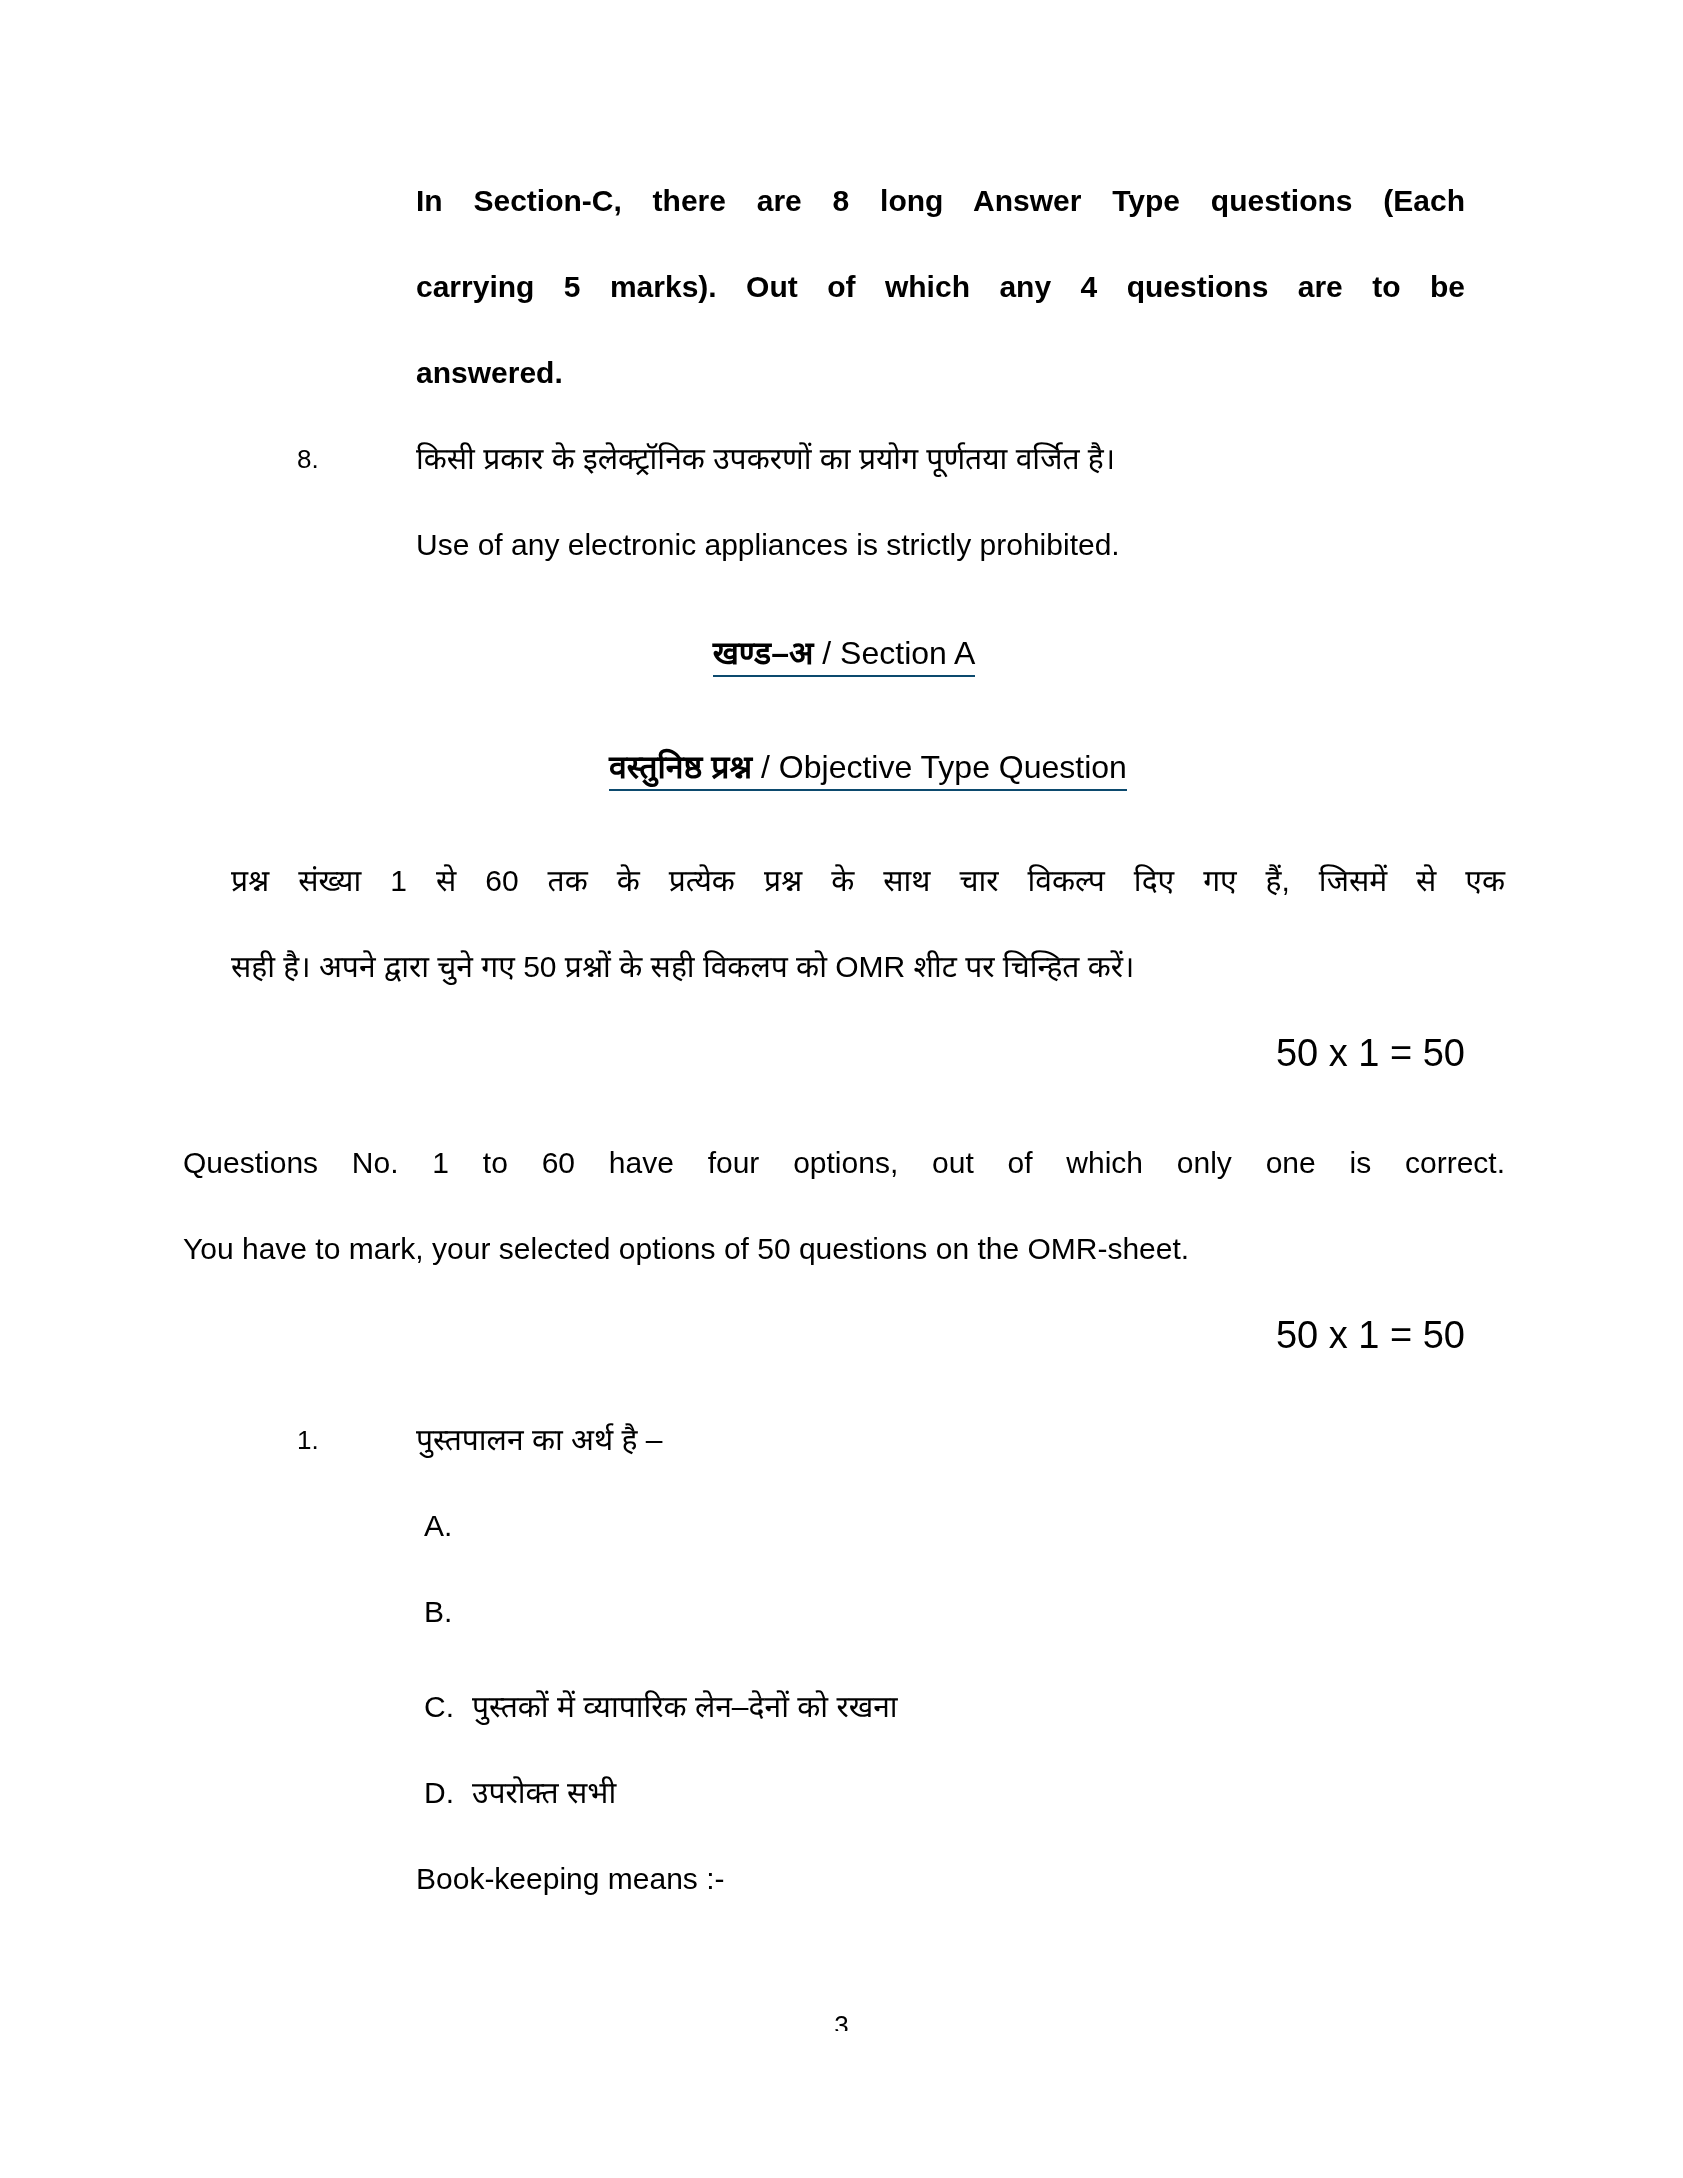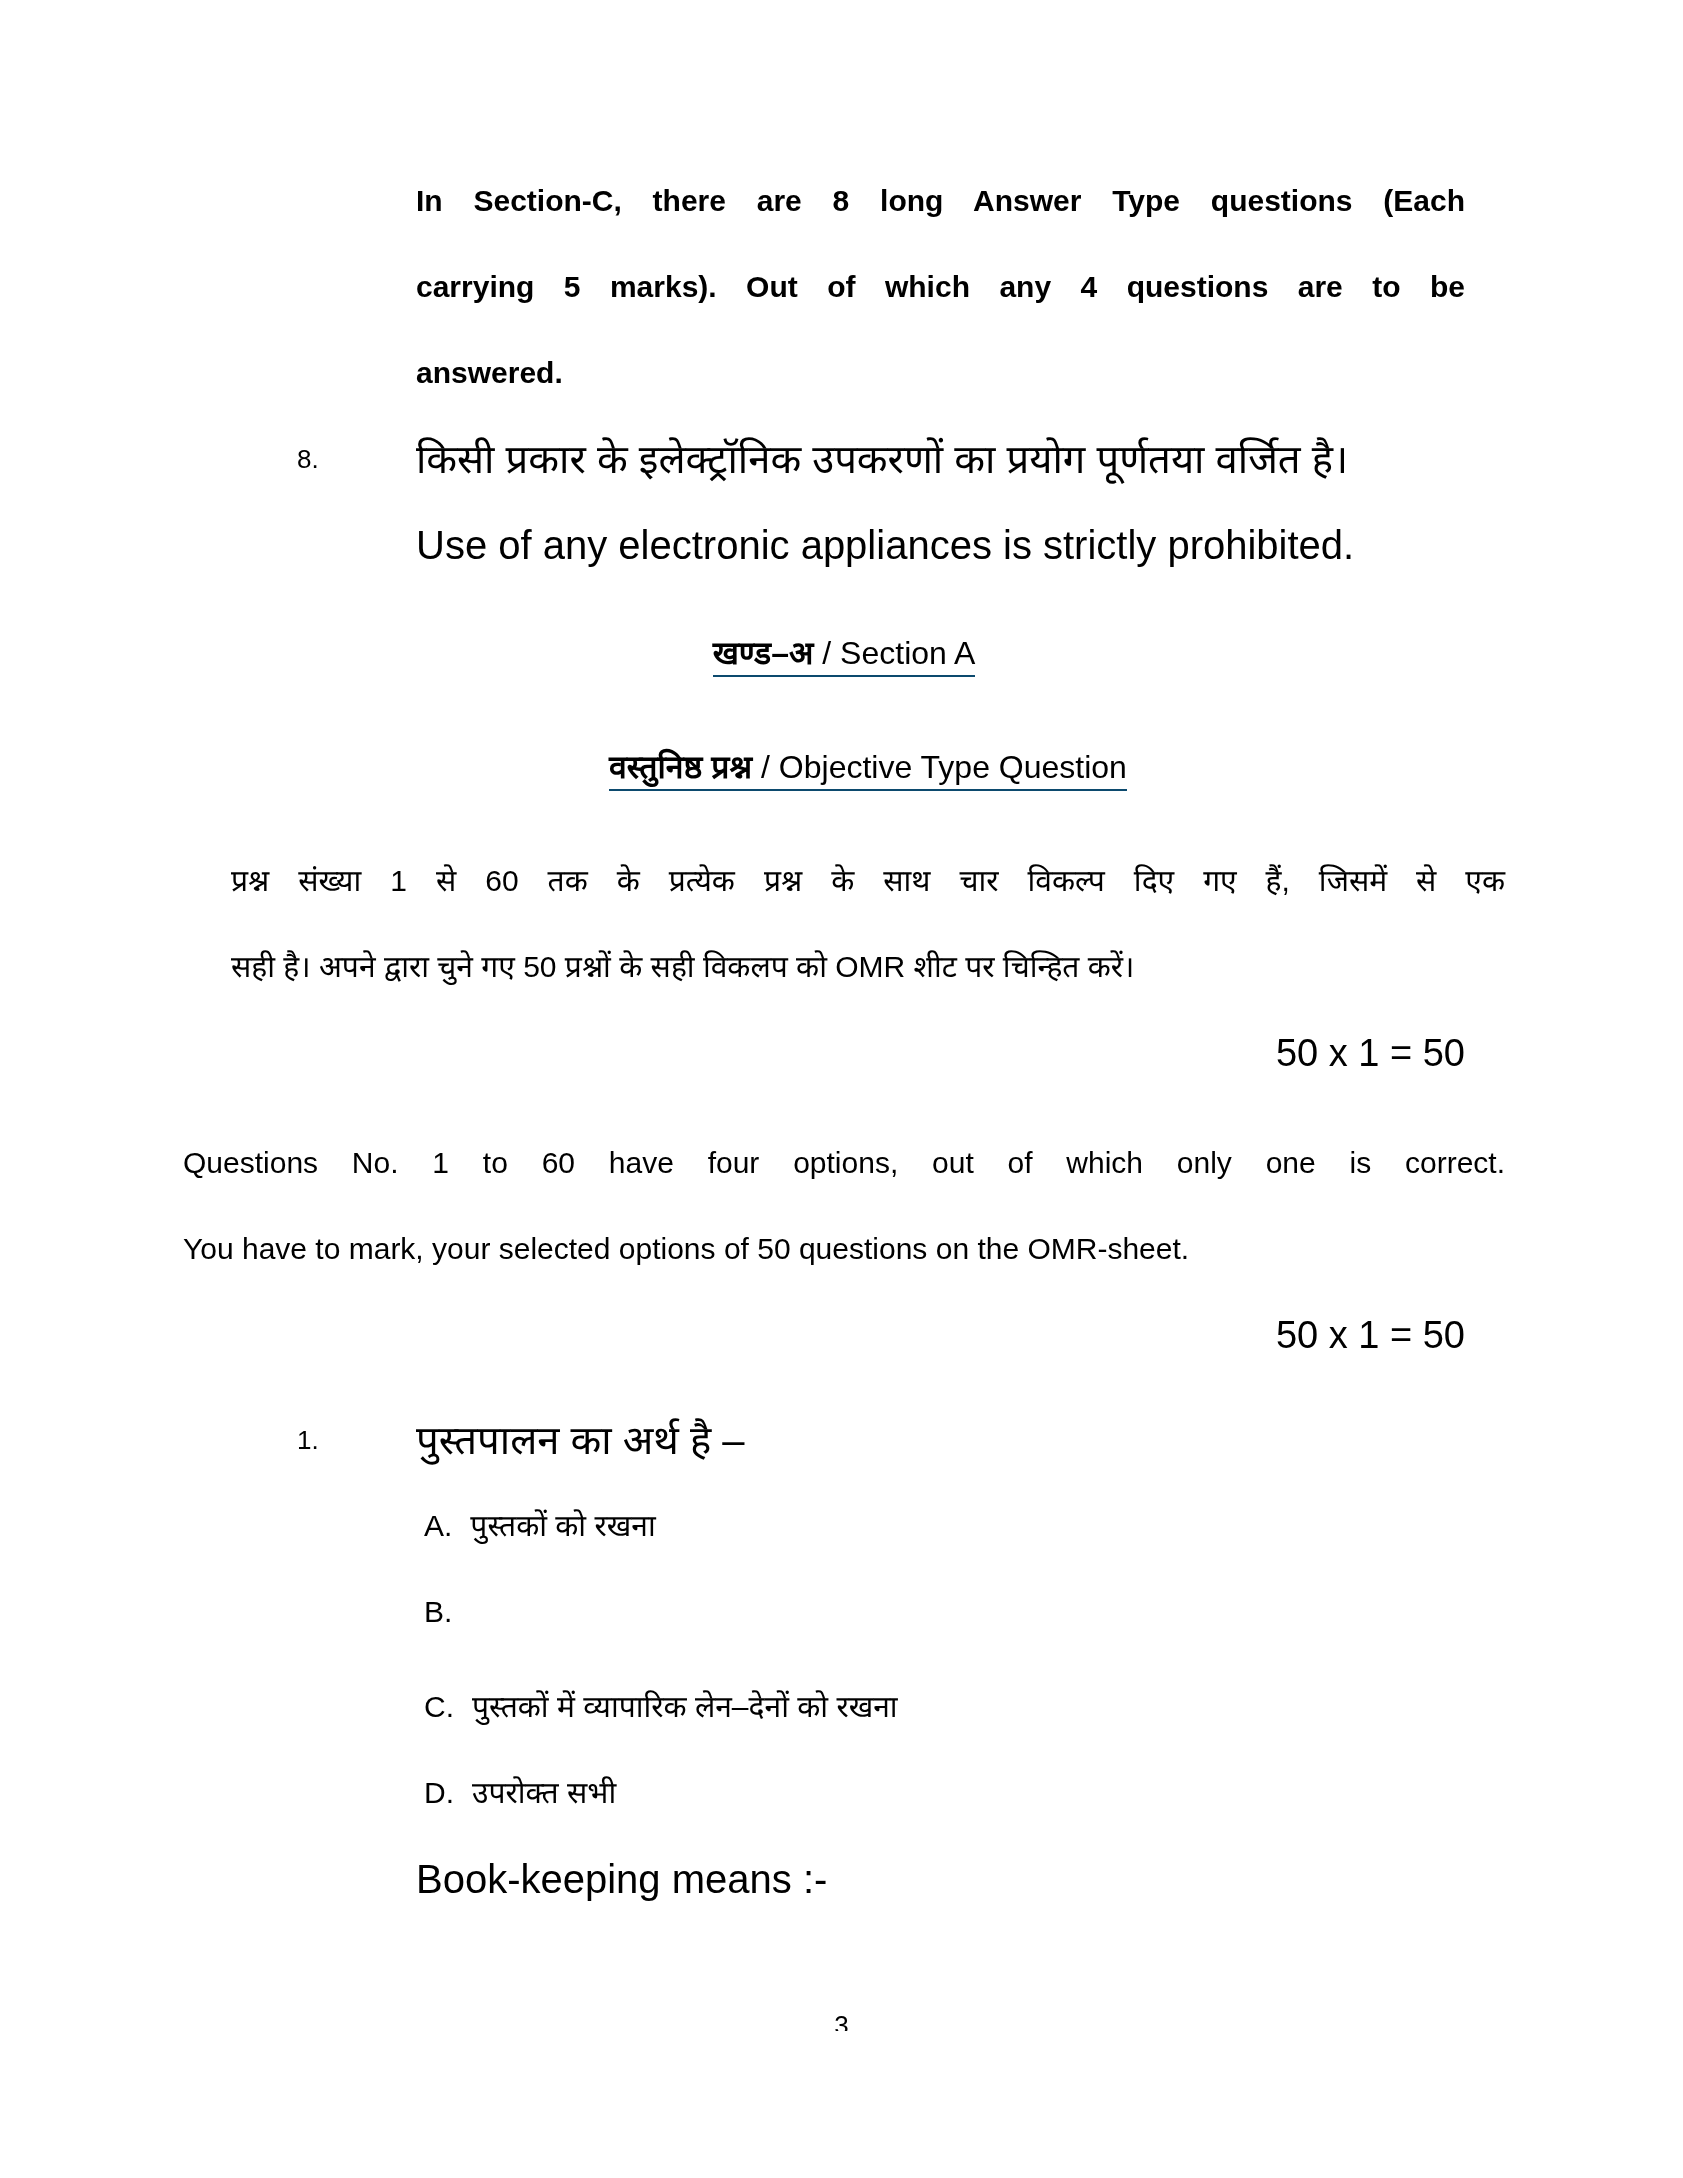--- a/index.html
+++ b/index.html
@@ -9,21 +9,21 @@
     color: #000000;
   }
   .page {
     position: relative;
     width: 1683px;
     height: 2031px;
     background: #ffffff;
     padding: 158px 178px 0 183px;
   }
   .line {
-    font-size: 40px;
+    font-size: 30px;
     line-height: 86px;
     white-space: nowrap;
   }
   .para-line {
     font-size: 30px;
     line-height: 86px;
     text-align: justify;
   }
   .stretch { text-align-last: justify; }
   .bold { font-weight: 700; }
@@ -124,21 +124,20 @@
 
   <div class="numbered-block mt19">
     <span class="item-number">1.</span>
     <div class="item-body">
       <div class="line">पुस्तपालन का अर्थ है –</div>
     </div>
   </div>
 
   <div class="option-row">
     <span class="option-label">A.</span>
-    <span>पुस्तकों को रखना</span>
   </div>
 
   <div class="option-row">
     <span class="option-label">B.</span>
   </div>
 
   <div class="option-row mt9">
     <span class="option-label">C.</span>
     <span>पुस्तकों में व्यापारिक लेन–देनों को रखना</span>
   </div>

